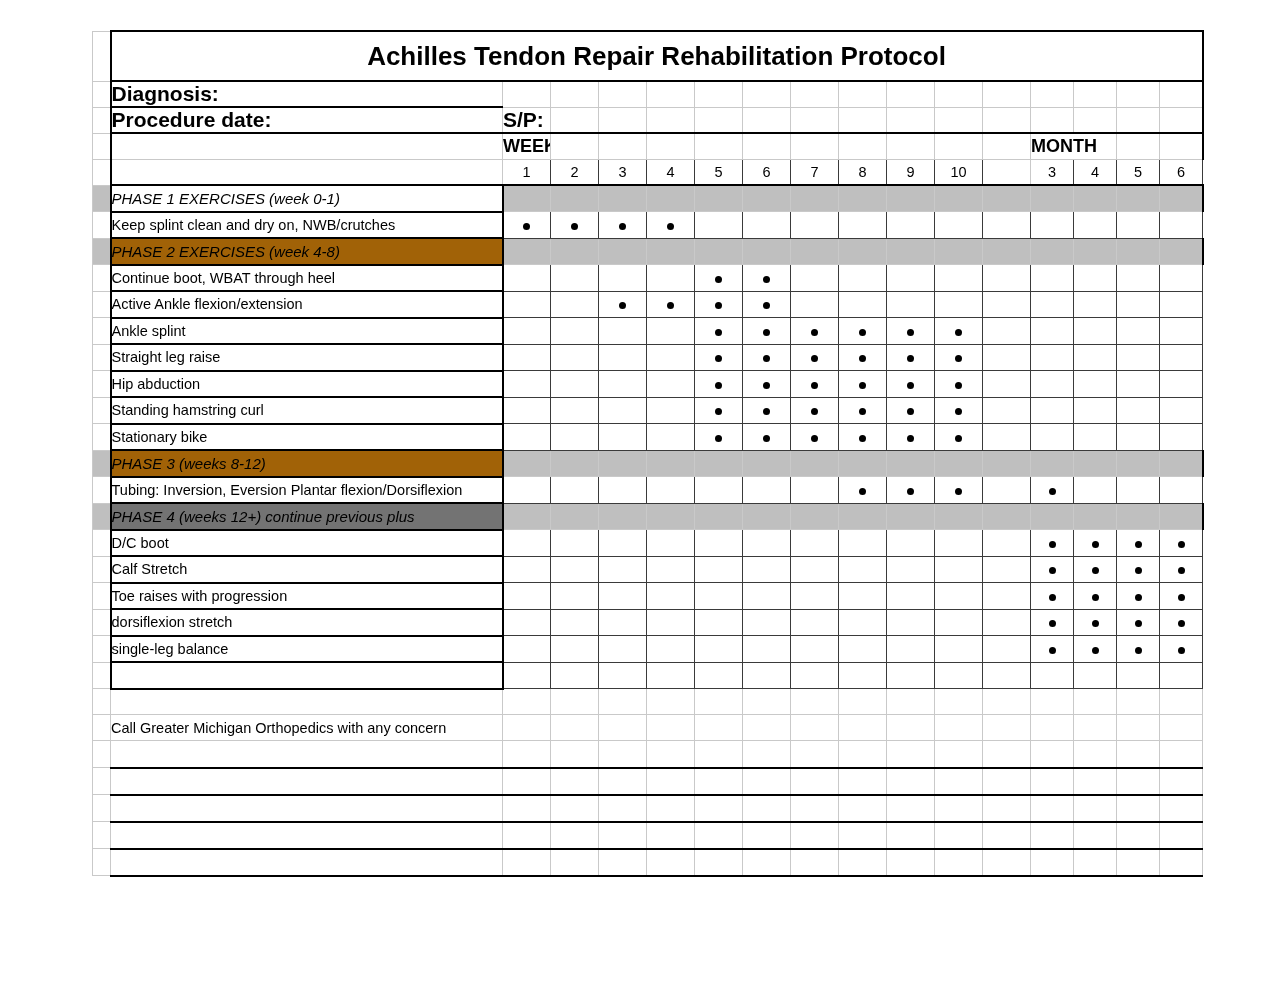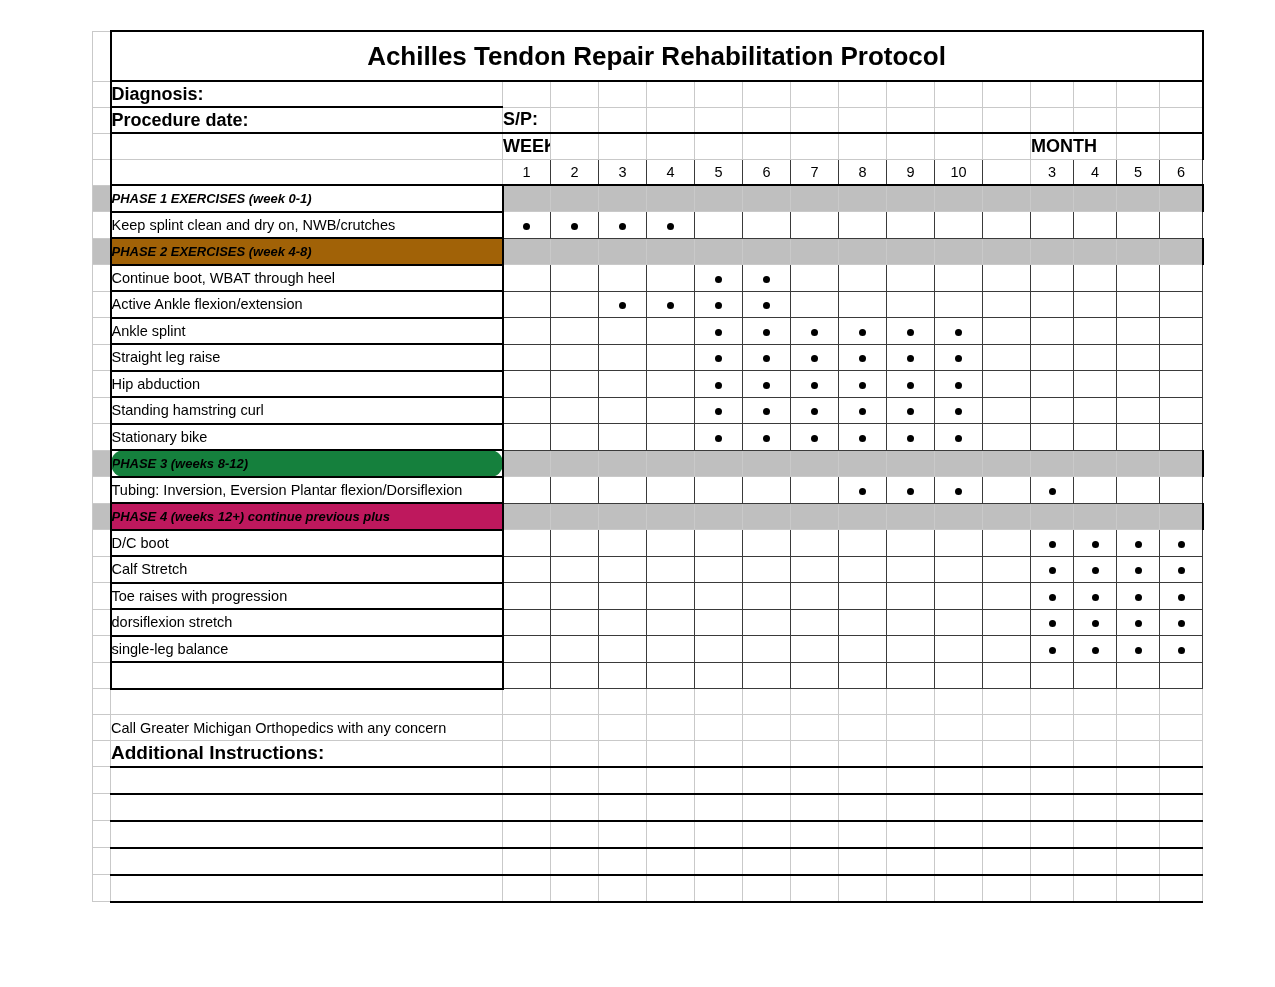--- a/index.html
+++ b/index.html
@@ -54,23 +54,23 @@
 
   
   .title {
     font-size: 26px;
     font-weight: bold;
     text-align: center;
     letter-spacing: 0px;
     border-radius: 18px;
   }
   .row-title { height: 50px; }
-  .bold   { font-weight: bold; font-size: 18px; }
+  .bold   { font-weight: bold; font-size: 21px; }
   .hdr    { font-weight: bold; font-size: 18px; }
-  .phase  { font-weight: bold; font-style: italic; font-size: 13px; }
+  .phase  { font-weight: normal; font-style: italic; font-size: 15px; }
   .num    { text-align: center; font-size: 14.5px; }
   .pad    { padding-left: 5px; }
   .grayrow td { background: #bfbfbf; }
   .gray { background: #bfbfbf !important; }
 
   .exrow td { height: 26.5px; }
 
   
   .dot { text-align: center; font-size: 15px; line-height: 1; }
   .dot span { display:inline-block; width:7px; height:7px; border-radius:50%; background:#000; vertical-align: middle; }
@@ -369,21 +369,21 @@
           <td class="thin-all dot"><span></span></td>
           <td class="thin-all dot"><span></span></td>
           <td class="thin-all dot"></td>
           <td class="thin-all dot"></td>
           <td class="thin-all dot"></td>
           <td class="thin-all dot"></td>
           <td class="thin-all dot"></td>
         </tr>
         <tr class="exrow grayrow">
           <td></td>
-          <td class="phase pad box" style="background: #15803d; border-radius: 13px;">PHASE 3 (weeks 8-12)</td>
+          <td class="phase pad box" style="background: #a16207;">PHASE 3 (weeks 8-12)</td>
           <td class="gray"></td>
           <td class="gray"></td>
           <td class="gray"></td>
           <td class="gray"></td>
           <td class="gray"></td>
           <td class="gray"></td>
           <td class="gray"></td>
           <td class="gray"></td>
           <td class="gray"></td>
           <td class="gray"></td>
@@ -407,21 +407,21 @@
           <td class="thin-all dot"><span></span></td>
           <td class="thin-all dot"><span></span></td>
           <td class="thin-all dot"></td>
           <td class="thin-all dot"><span></span></td>
           <td class="thin-all dot"></td>
           <td class="thin-all dot"></td>
           <td class="thin-all dot"></td>
         </tr>
         <tr class="exrow grayrow">
           <td></td>
-          <td class="phase pad box" style="background: #be185d;">PHASE 4 (weeks 12+) continue previous plus</td>
+          <td class="phase pad box" style="background: #737373;">PHASE 4 (weeks 12+) continue previous plus</td>
           <td class="gray"></td>
           <td class="gray"></td>
           <td class="gray"></td>
           <td class="gray"></td>
           <td class="gray"></td>
           <td class="gray"></td>
           <td class="gray"></td>
           <td class="gray"></td>
           <td class="gray"></td>
           <td class="gray"></td>
@@ -575,39 +575,20 @@
           <td></td>
           <td></td>
           <td></td>
           <td></td>
           <td></td>
           <td></td>
           <td></td>
           <td></td>
           <td></td>
           <td></td>
-        </tr>
-        <tr>
-          <td></td>
-          <td class="instr pad bb">Additional Instructions:</td>
-          <td class="bb"></td>
-          <td class="bb"></td>
-          <td class="bb"></td>
-          <td class="bb"></td>
-          <td class="bb"></td>
-          <td class="bb"></td>
-          <td class="bb"></td>
-          <td class="bb"></td>
-          <td class="bb"></td>
-          <td class="bb"></td>
-          <td class="bb"></td>
-          <td class="bb"></td>
-          <td class="bb"></td>
-          <td class="bb"></td>
-          <td class="bb"></td>
         </tr>
         <tr class="blank-tall">
           <td></td>
           <td class="bb"></td>
           <td class="bb"></td>
           <td class="bb"></td>
           <td class="bb"></td>
           <td class="bb"></td>
           <td class="bb"></td>
           <td class="bb"></td>

